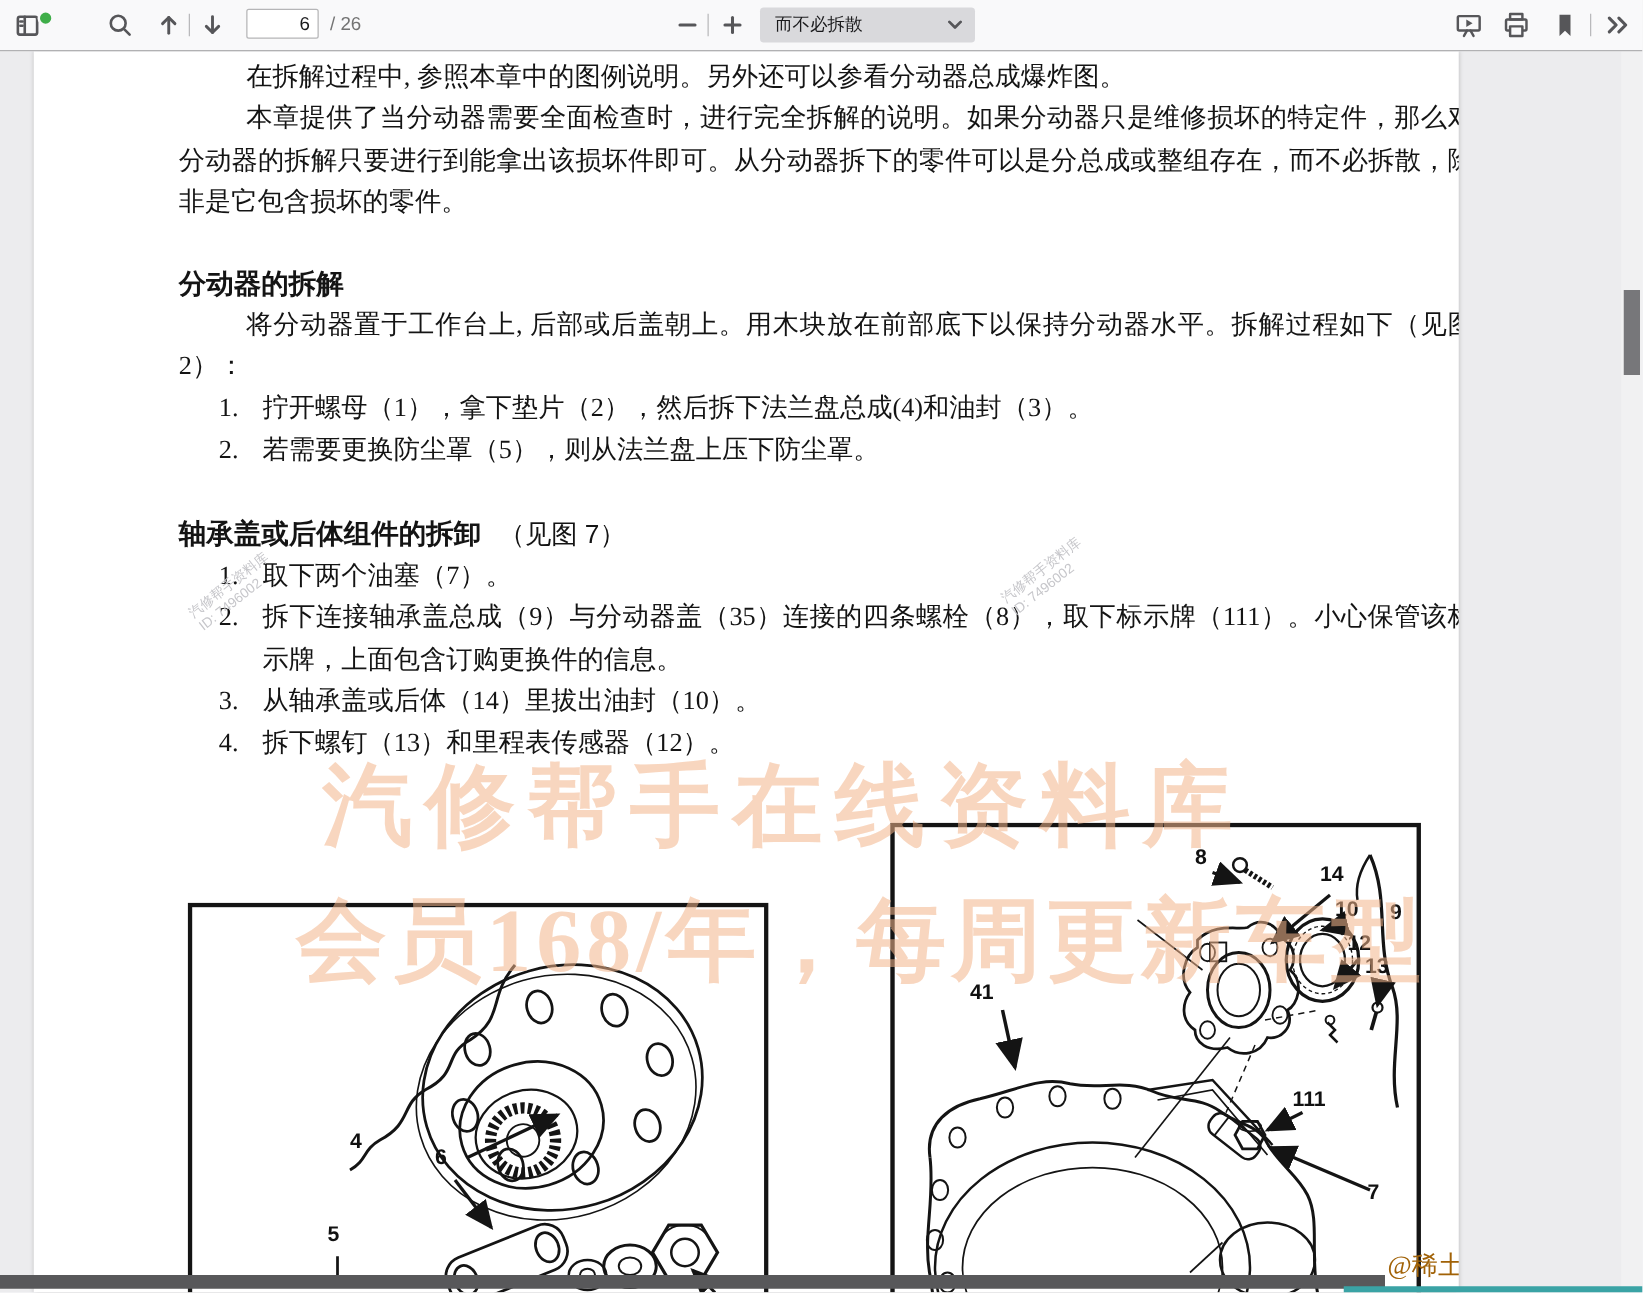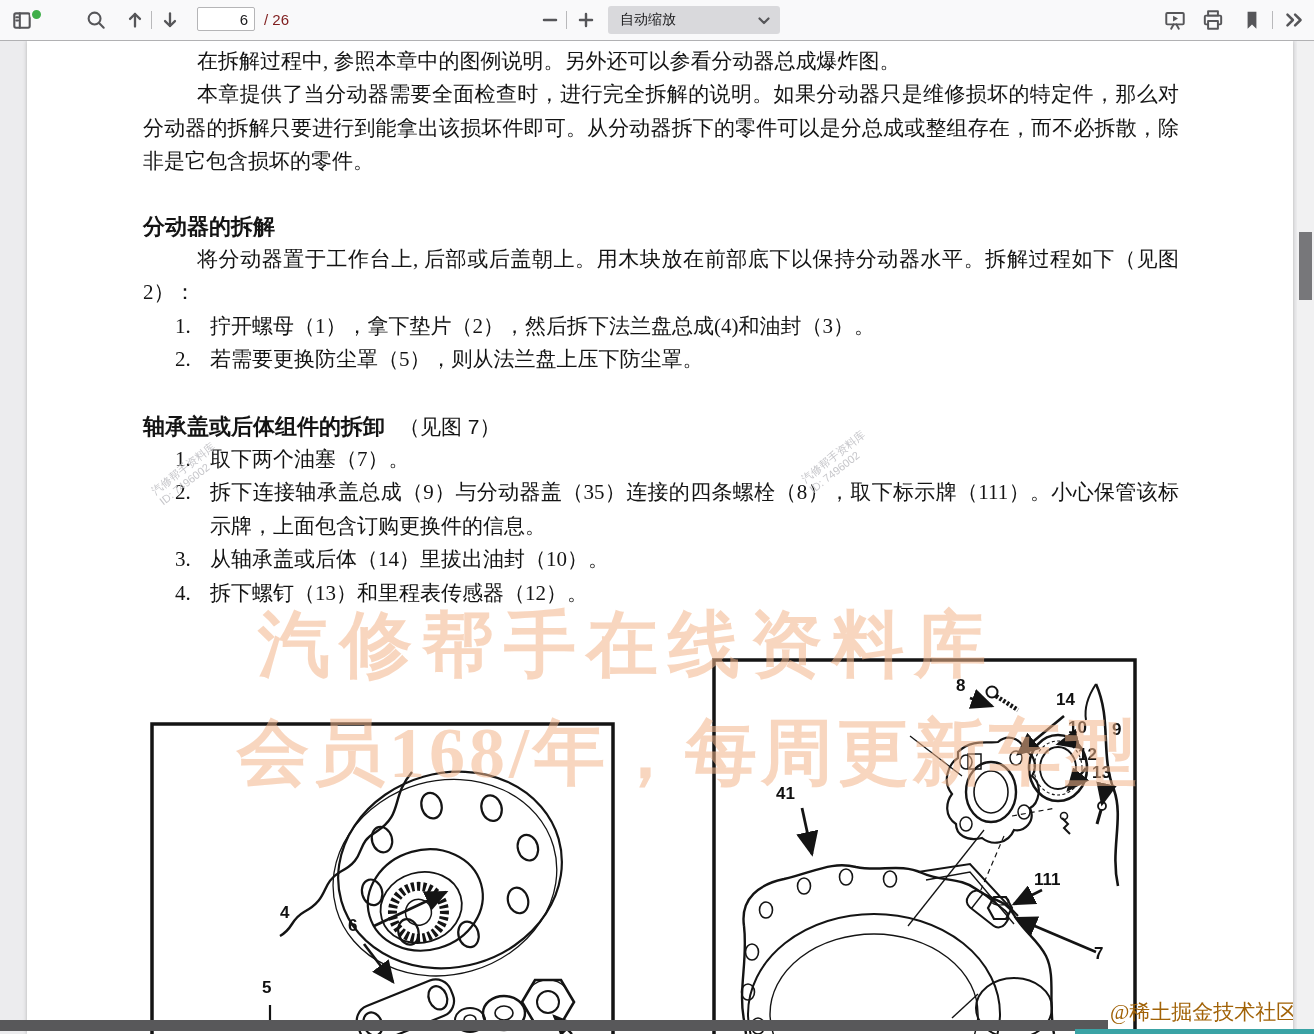--- a/index.html
+++ b/index.html
@@ -20,36 +20,36 @@
   .ic{stroke:#565659;fill:none;stroke-width:1.9;stroke-linecap:round;stroke-linejoin:round;}
   .ic-fill{fill:#565659;stroke:none;}
   .tb-divider{position:absolute;top:11px;width:1px;height:18px;background:#b9b9bb;}
   .page-input{
     position:absolute;top:7px;left:197px;width:50px;height:22px;
     border:1px solid #b5b5b7;border-radius:2px;background:#fff;
     font-family:"Liberation Sans",sans-serif;font-size:15px;text-align:right;padding:0 6px 0 0;
     color:#1a1a1c;
   }
   .page-count{
-    position:absolute;top:11px;left:264px;font-size:15px;color:#7f1d1d;
+    position:absolute;top:11px;left:264px;font-size:15px;color:#737373;
   }
   .zoom-select{
     position:absolute;top:6px;left:608px;width:172px;height:28px;background:#d9d9dc;
     border-radius:3px;display:flex;align-items:center;cursor:pointer;
   }
   .zoom-select .zs-label{font-size:14px;color:#1a1a1c;padding-left:12px;flex:1;}
   .zoom-select svg{margin-right:10px;}
   .badge{
     position:absolute;top:2px;left:22px;width:9px;height:9px;border-radius:50%;
     background:#3fae49;border:2px solid #f9f9fa;
   }
   
   .viewer{position:absolute;top:41px;left:0;width:1314px;height:993px;background:#ececee;}
   .page{
-    position:absolute;top:0;left:27px;width:1266px;height:993px;background:#ffffff;
+    position:absolute;top:0;left:27px;width:1140px;height:993px;background:#ffffff;
     box-shadow:0 0 4px rgba(0,0,0,.25);overflow:hidden;
   }
   .scrollbar{position:absolute;top:0;right:0;width:17px;height:993px;background:#f1f1f2;}
   .scroll-thumb{position:absolute;top:191px;left:2px;width:13px;height:68px;background:#77777a;}
   
   .doc-text{
     position:absolute;left:116px;top:4px;width:1036px;z-index:5;
     font-family:"Liberation Serif","DejaVu Serif",serif;
     font-size:21px;line-height:33.4px;color:#141414;text-align:justify;
   }
@@ -158,21 +158,21 @@
   <button class="tb-btn" style="left:572px">
     <span>
       <svg width="22" height="22" viewBox="0 0 20 20" class="ic" style="stroke-width:2.2">
         <line x1="4.5" y1="10" x2="15.5" y2="10"></line>
         <line x1="10" y1="4.5" x2="10" y2="15.5"></line>
       </svg>
     </span>
   </button>
 
   <div class="zoom-select">
-    <span class="zs-label">自动缩放</span>
+    <span class="zs-label">而不必拆散</span>
     <span>
       <svg width="12" height="8" viewBox="0 0 12 8" class="ic" style="stroke-width:2.2">
         <polyline points="1.5,1.5 6,6 10.5,1.5"></polyline>
       </svg>
     </span>
   </div>
 
   <button class="tb-btn" style="left:1161px">
     <span>
       <svg width="24" height="24" viewBox="0 0 22 22" class="ic" style="stroke-width:1.8">

